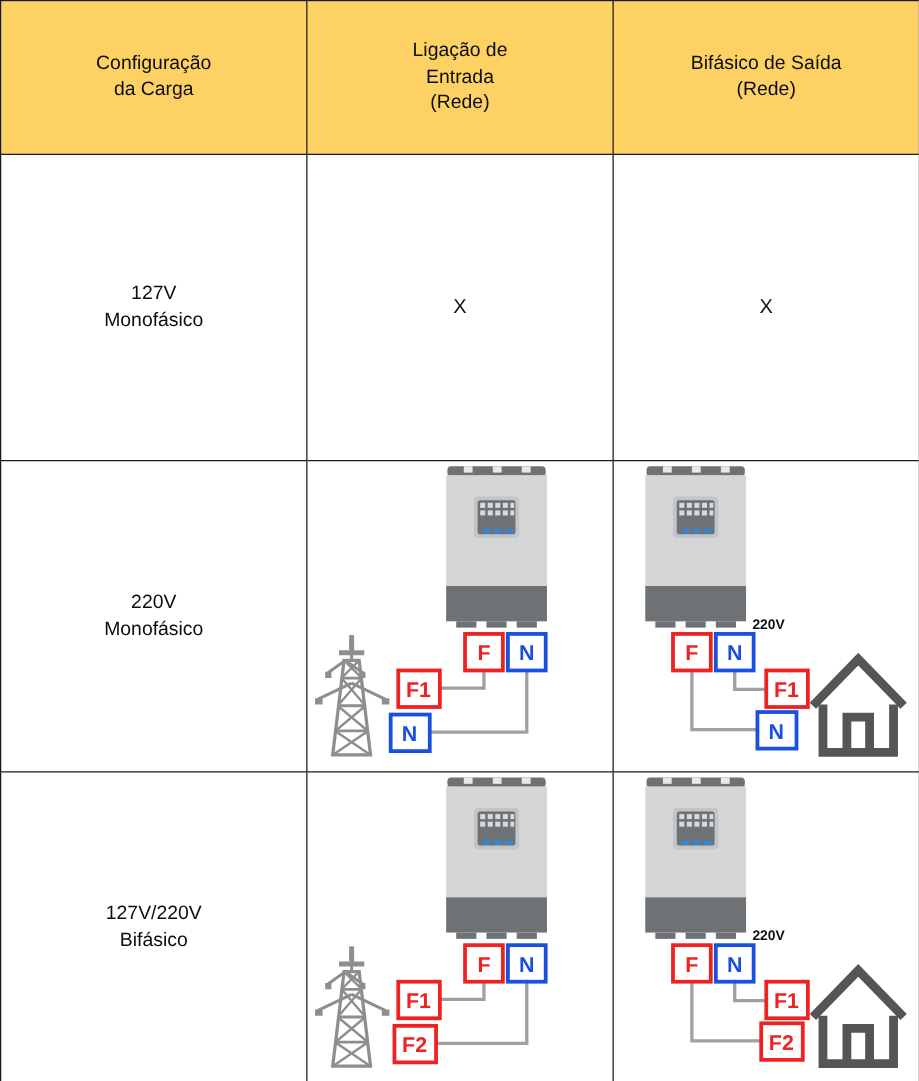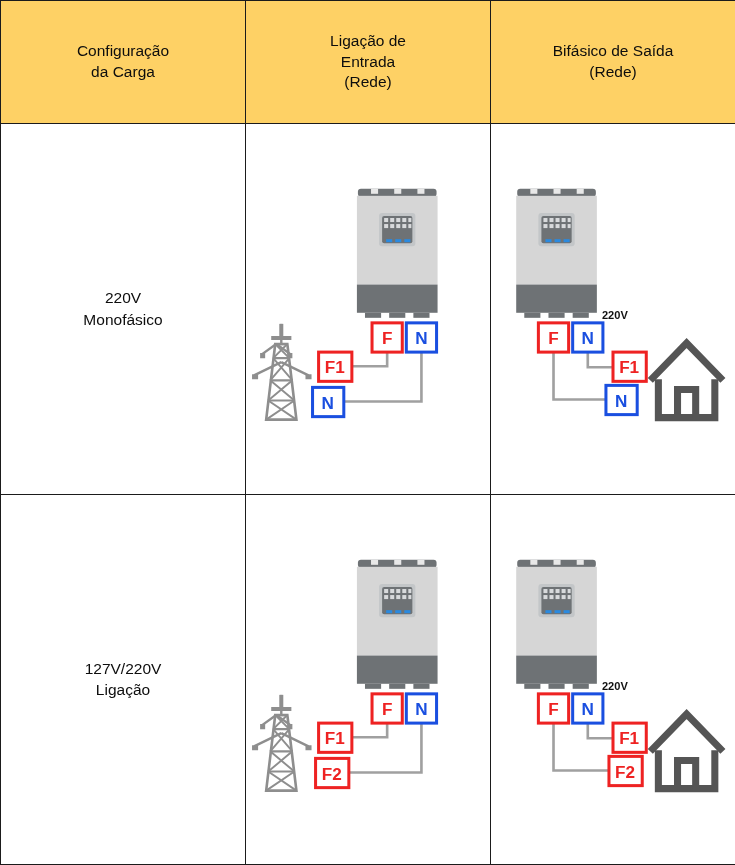--- a/index.html
+++ b/index.html
@@ -101,20 +101,32 @@
         <span class="hdr-line">(Rede)</span>
       </th>
       <th>
         <span class="hdr-line">Bifásico de Saída</span>
         <span class="hdr-line">(Rede)</span>
       </th>
     </tr>
   </thead>
   <tbody>
 
+    <tr class="row-tall">
+      <td class="cell-center">
+        <span class="cfg-line">127V</span>
+        <span class="cfg-line">Monofásico</span>
+      </td>
+      <td class="cell-center">
+        <span class="mark-x">X</span>
+      </td>
+      <td class="cell-center">
+        <span class="mark-x">X</span>
+      </td>
+    </tr>
 
     <tr class="row-diag">
       <td class="cell-center">
         <span class="cfg-line">220V</span>
         <span class="cfg-line">Monofásico</span>
       </td>
 
       <td class="diag-cell">
         <div class="diag-wrap">
           <svg viewBox="0 0 242 246" preserveAspectRatio="xMidYMid meet">
@@ -255,21 +267,21 @@
               <text x="129" y="220" text-anchor="middle" font-family="Liberation Sans, sans-serif" font-size="17" font-weight="bold" fill="#1a4fe0">N</text>
             </g>
           </svg>
         </div>
       </td>
     </tr>
 
     <tr class="row-diag">
       <td class="cell-center">
         <span class="cfg-line">127V/220V</span>
-        <span class="cfg-line">Ligação</span>
+        <span class="cfg-line">Bifásico</span>
       </td>
 
       <td class="diag-cell">
         <div class="diag-wrap">
           <svg viewBox="0 0 242 246" preserveAspectRatio="xMidYMid meet">
             <g>
               <rect x="111" y="4" width="78" height="8" rx="3" fill="#6e7275"></rect>
               <rect x="124" y="4" width="7" height="5" fill="#e8e8e8"></rect>
               <rect x="147" y="4" width="7" height="5" fill="#e8e8e8"></rect>
               <rect x="170" y="4" width="7" height="5" fill="#e8e8e8"></rect>

